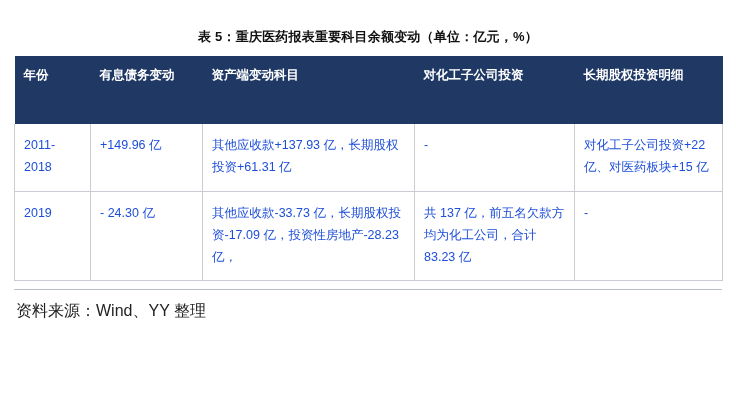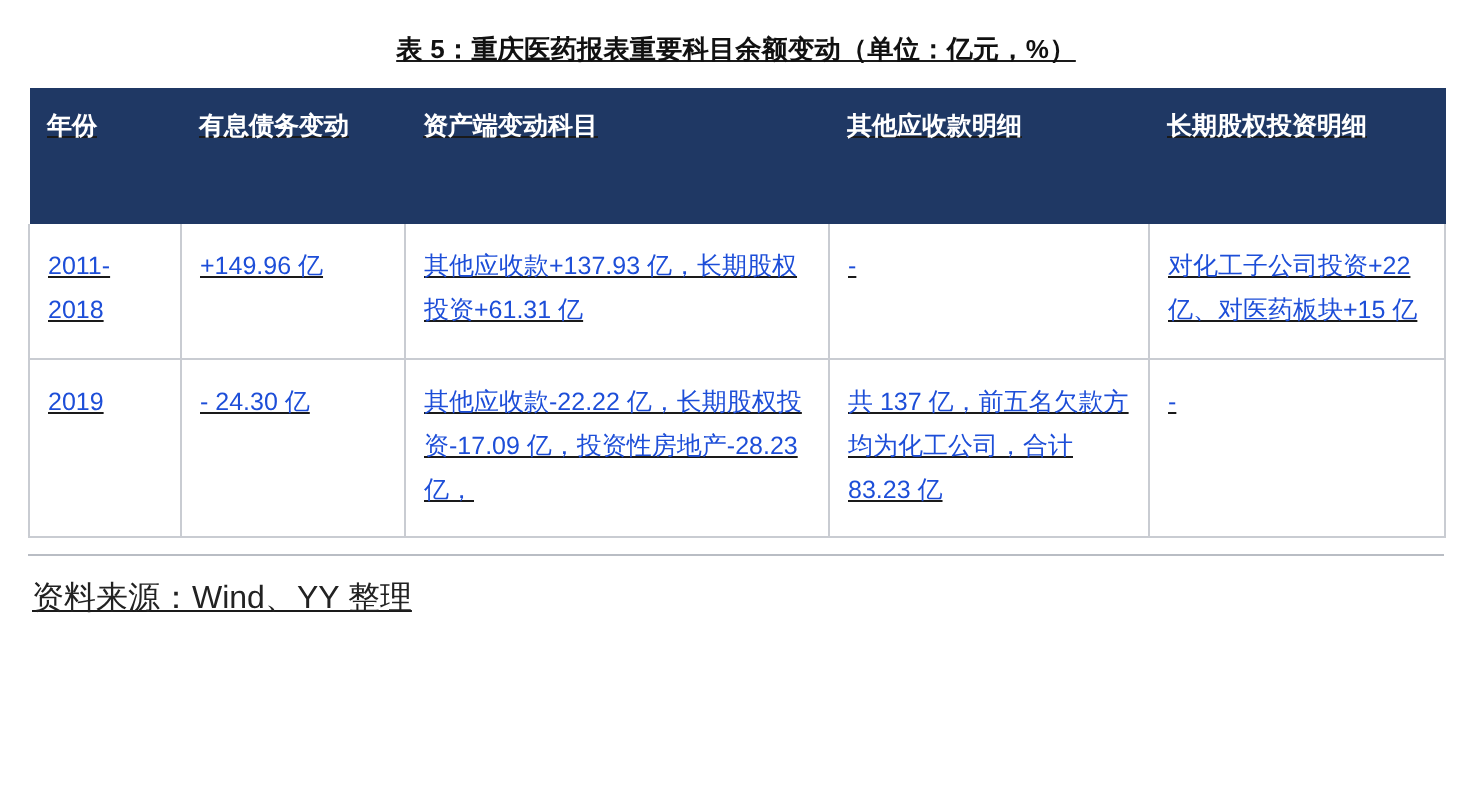--- a/index.html
+++ b/index.html
@@ -11,23 +11,22 @@
     height: 405px;
     background: #ffffff;
     font-family: "Liberation Sans", sans-serif;
     color: #1a1a1a;
     overflow: hidden;
   }
   .page {
     width: 736px;
     height: 333px;
     box-sizing: border-box;
-    padding: 4px 14px;
+    padding: 16px 14px;
     position: relative;
-    text-decoration: underline;
   }
   .table-title {
     text-align: center;
     font-size: 13px;
     font-weight: bold;
     color: #111111;
     padding: 12px 0 10px 0;
     letter-spacing: 0.2px;
   }
   table.data-table {
@@ -91,36 +90,36 @@
       <col class="col-debt">
       <col class="col-asset">
       <col class="col-receivable">
       <col class="col-equity">
     </colgroup>
     <thead>
       <tr>
         <th>年份</th>
         <th>有息债务变动</th>
         <th>资产端变动科目</th>
-        <th>其他应收款明细</th>
+        <th>对化工子公司投资</th>
         <th>长期股权投资明细</th>
       </tr>
     </thead>
     <tbody>
       <tr>
         <td>2011-2018</td>
         <td>+149.96 亿</td>
         <td>其他应收款+137.93 亿，长期股权投资+61.31 亿</td>
         <td>-</td>
         <td>对化工子公司投资+22 亿、对医药板块+15 亿</td>
       </tr>
       <tr>
         <td>2019</td>
         <td>- 24.30 亿</td>
-        <td>其他应收款-22.22 亿，长期股权投资-17.09 亿，投资性房地产-28.23 亿，</td>
+        <td>其他应收款-33.73 亿，长期股权投资-17.09 亿，投资性房地产-28.23 亿，</td>
         <td>共 137 亿，前五名欠款方均为化工公司，合计 83.23 亿</td>
         <td>-</td>
       </tr>
     </tbody>
   </table>
 
   <div class="source-wrap">
     <div class="source-line">资料来源：Wind、YY 整理</div>
   </div>
 

